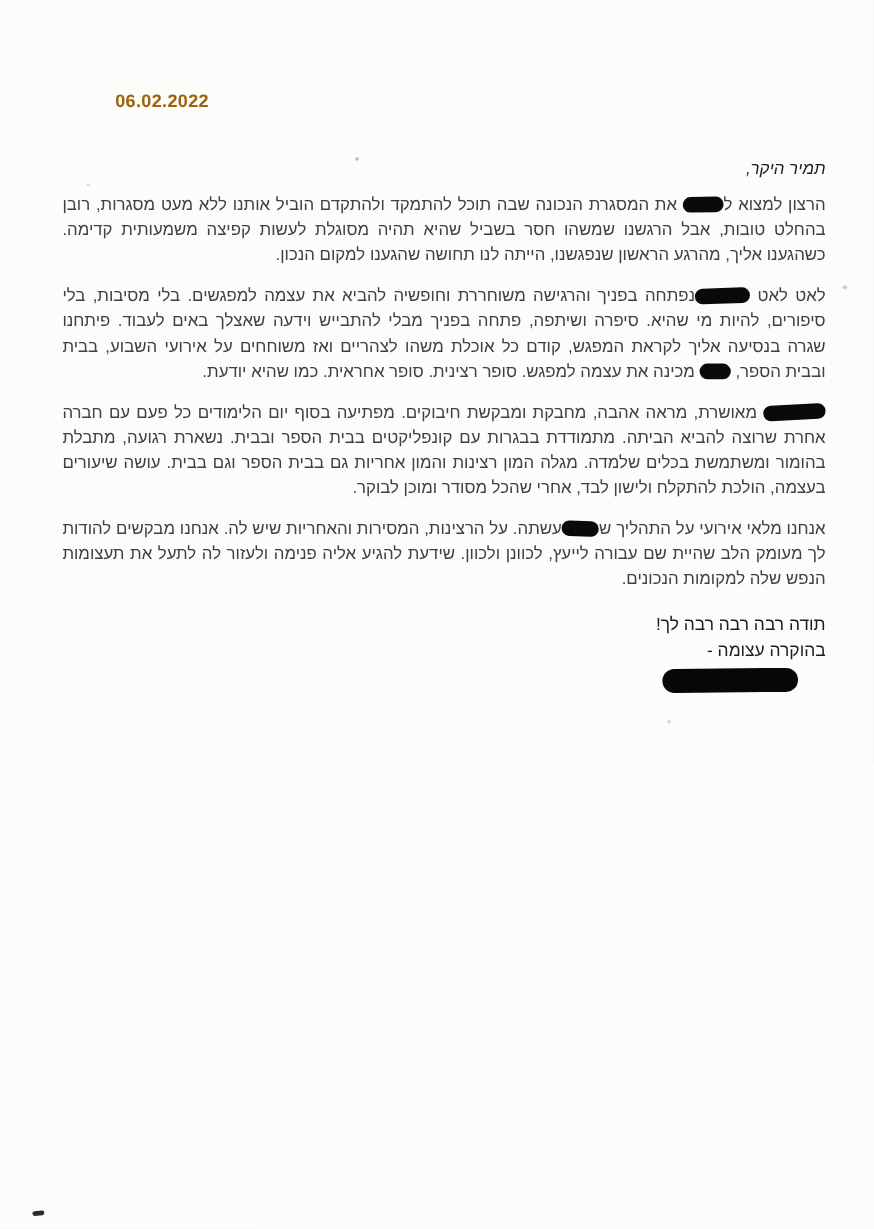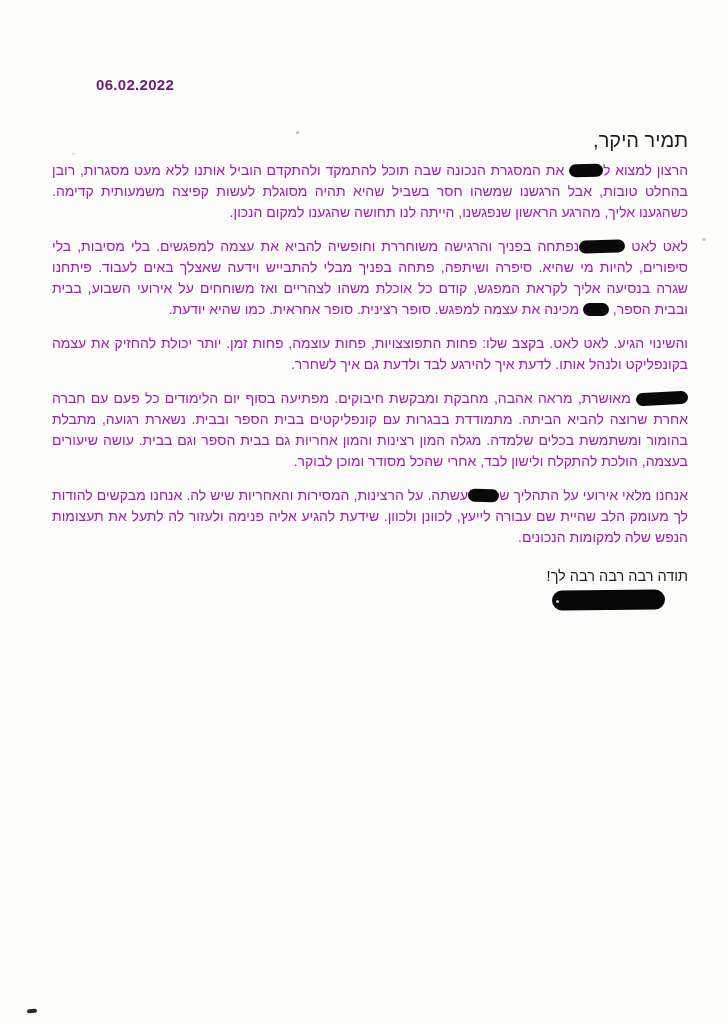--- a/index.html
+++ b/index.html
@@ -20,34 +20,35 @@
     box-sizing: border-box;
     padding: 76px 40px 0 40px;
   }
   .date {
     direction: ltr;
     text-align: left;
     margin-left: 56px;
     font-size: 15px;
     font-weight: bold;
     letter-spacing: 0.3px;
-    color: #701a75;
+    color: #a16207;
   }
   .greeting {
     margin-top: 37px;
-    font-size: 20px;
+    font-size: 14px;
     line-height: 21px;
+    font-style: italic;
   }
   .para {
     margin: 9px 0 13px 12px;
     font-size: 14px;
     line-height: 21px;
     text-align: justify;
     text-justify: inter-word;
-    color: #a21caf;
+    color: #404040;
   }
   .para.tight-top { margin-top: 0; }
   .intro-line {
     margin: 13px 0 0 0;
     font-size: 14px;
     line-height: 21px;
     text-align: right;
   }
   .redact {
     display: inline-block;
@@ -96,30 +97,30 @@
 
   <div class="date">06.02.2022</div>
 
   <div class="greeting">תמיר היקר,</div>
 
   <p class="para"><span>הרצון למצוא ל</span><span class="redact r-p1"></span><span> את המסגרת הנכונה שבה תוכל להתמקד ולהתקדם הוביל אותנו ללא מעט מסגרות, רובן בהחלט טובות, אבל הרגשנו שמשהו חסר בשביל שהיא תהיה מסוגלת לעשות קפיצה משמעותית קדימה. כשהגענו אליך, מהרגע הראשון שנפגשנו, הייתה לנו תחושה שהגענו למקום הנכון.</span></p>
 
   <p class="para"><span>לאט לאט </span><span class="redact r-p2a"></span><span>נפתחה בפניך והרגישה משוחררת וחופשיה להביא את עצמה למפגשים. בלי מסיבות, בלי סיפורים, להיות מי שהיא. סיפרה ושיתפה, פתחה בפניך מבלי להתבייש וידעה שאצלך באים לעבוד. פיתחנו שגרה בנסיעה אליך לקראת המפגש, קודם כל אוכלת משהו לצהריים ואז משוחחים על אירועי השבוע, בבית ובבית הספר, </span><span class="redact r-p2b"></span><span> מכינה את עצמה למפגש. סופר רצינית. סופר אחראית. כמו שהיא יודעת.</span></p>
 
 
-  <p class="para">והשינוי הגיע. לאט לאט. בקצב שלו: פחות התפוצצויות, פחות עוצמה, פחות זמן. יותר יכולת להחזיק את עצמה בקונפליקט ולנהל אותו. לדעת איך להירגע לבד ולדעת גם איך לשחרר.</p>
 
 
   <p class="para tight-top"><span class="redact r-p5"></span><span> מאושרת, מראה אהבה, מחבקת ומבקשת חיבוקים. מפתיעה בסוף יום הלימודים כל פעם עם חברה אחרת שרוצה להביא הביתה. מתמודדת בבגרות עם קונפליקטים בבית הספר ובבית. נשארת רגועה, מתבלת בהומור ומשתמשת בכלים שלמדה. מגלה המון רצינות והמון אחריות גם בבית הספר וגם בבית. עושה שיעורים בעצמה, הולכת להתקלח ולישון לבד, אחרי שהכל מסודר ומוכן לבוקר.</span></p>
 
   <p class="para"><span>אנחנו מלאי אירועי על התהליך ש</span><span class="redact r-p6"></span><span>עשתה. על הרצינות, המסירות והאחריות שיש לה. אנחנו מבקשים להודות לך מעומק הלב שהיית שם עבורה לייעץ, לכוונן ולכוון. שידעת להגיע אליה פנימה ולעזור לה לתעל את תעצומות הנפש שלה למקומות הנכונים.</span></p>
 
   <div class="closing">
     <div class="closing-inner">
       <div>תודה רבה רבה רבה לך!</div>
+      <div>בהוקרה עצומה -</div>
       <div class="sig-redact"></div>
     </div>
   </div>
 
   <div class="speck speck-1"></div>
   <div class="speck speck-2"></div>
   <div class="speck speck-3"></div>
   <div class="speck speck-4"></div>
   <div class="speck speck-5"></div>
 

